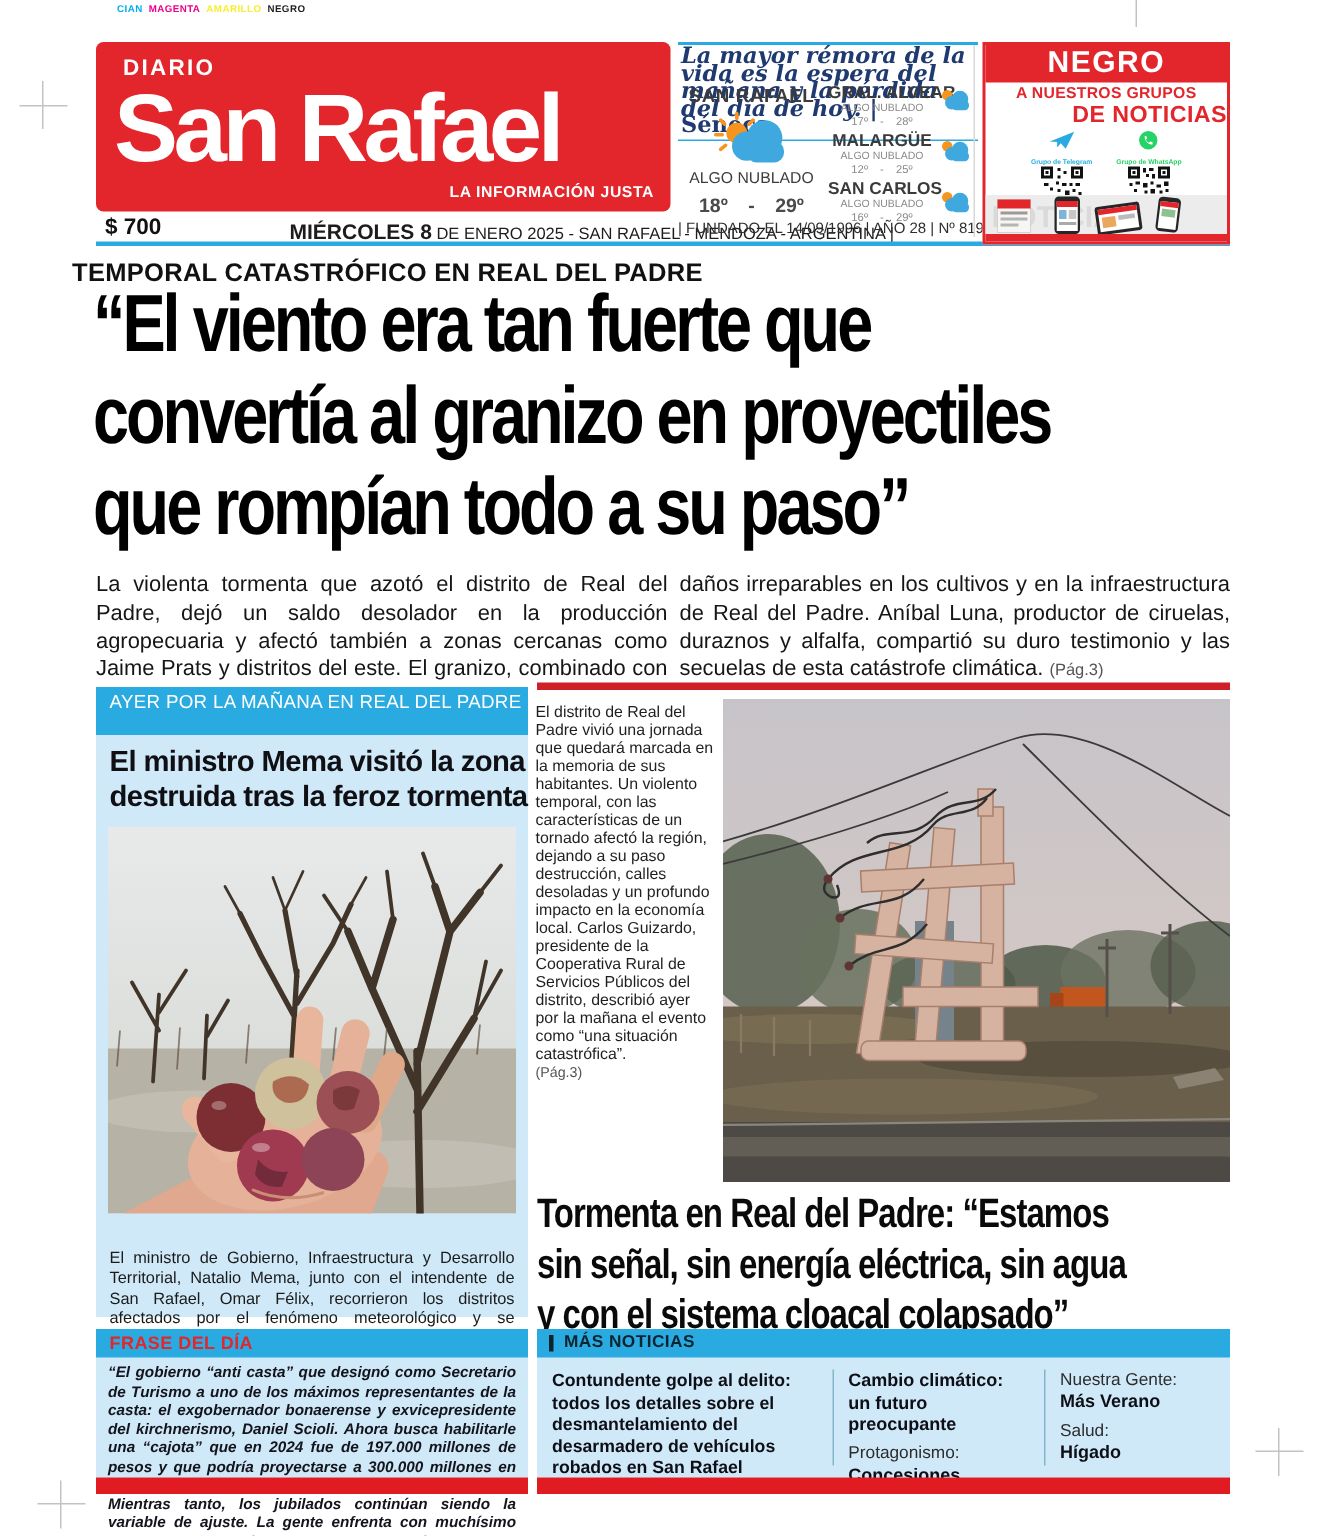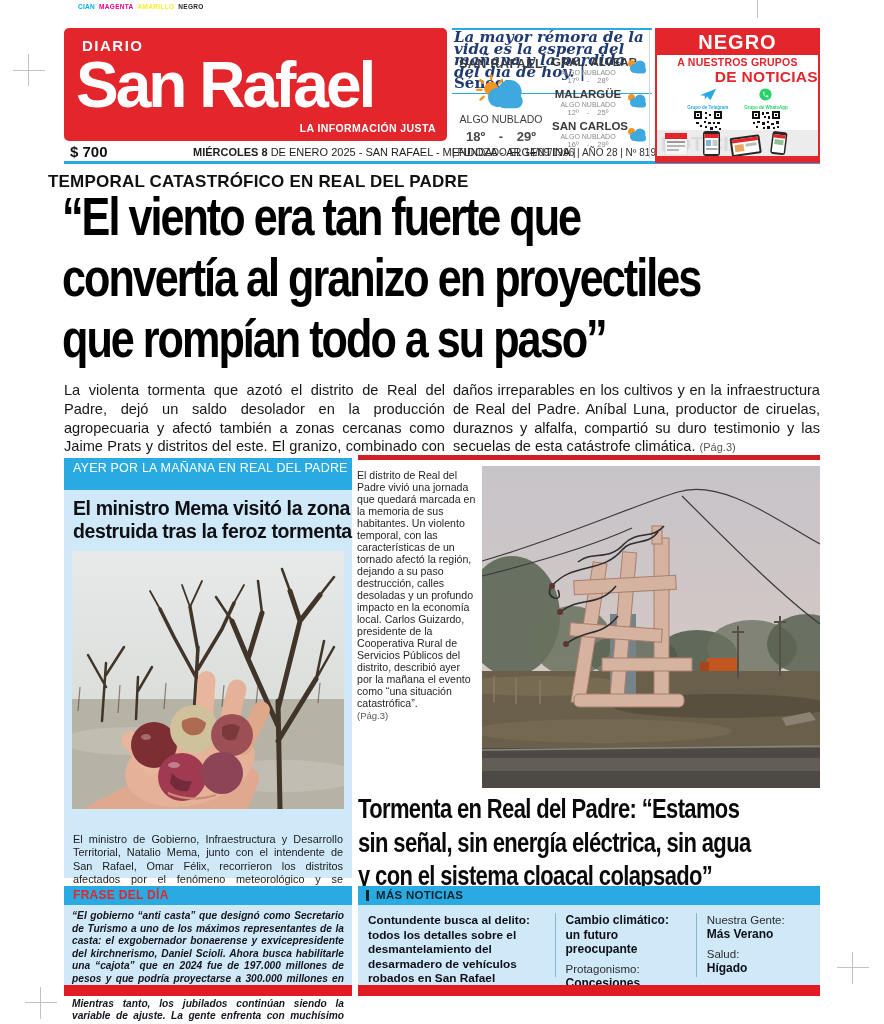--- a/index.html
+++ b/index.html
@@ -17,21 +17,21 @@
   .reg-c{color:#00aeef}.reg-m{color:#ec008c}.reg-y{color:#f9ed32}.reg-k{color:#231f20}
   .cropmark{position:absolute;background:#c3c3c3;}
 
   
   .masthead{left:64px;top:28px;width:383px;height:113px;background:var(--red);border-radius:5px;color:#fff;}
   .m-kicker{position:absolute;left:18px;top:9px;font-size:15px;font-weight:bold;letter-spacing:1.5px;}
   .m-title{position:absolute;left:12px;top:20px;font-size:64px;font-weight:bold;letter-spacing:-3px;white-space:nowrap;}
   .m-tagline{position:absolute;right:11px;bottom:7px;font-size:10.5px;font-weight:bold;letter-spacing:.4px;}
   .price{left:70px;top:143px;font-size:15px;font-weight:bold;}
   .dateline{left:193px;top:146px;font-size:11px;color:#1c1c1c;white-space:nowrap;}
-  .dateline b{font-size:11px;}
+  .dateline b{font-size:14px;}
   .rule-cyan{left:64px;top:161px;width:756px;height:3px;background:var(--cyan);}
 
   
   .quotebox{left:452px;top:28px;width:196px;border-top:2px solid var(--cyan);border-bottom:1px solid var(--cyan);
             padding:2px 2px 3px;font-family:"DejaVu Serif",serif;font-style:italic;font-weight:bold;
             font-size:15px;line-height:11.5px;color:#1f3a70;}
   .quotebox .q-author{font-style:normal;}
   .w-main{left:452px;top:57px;width:98px;text-align:center;}
   .w-city{font-size:12.5px;font-weight:bold;color:#3c3c3c;letter-spacing:.4px;}
   .w-cond{font-size:10.5px;color:#3c3c3c;margin-top:2px;}
@@ -490,21 +490,21 @@
       <span>“El gobierno “anti casta” que designó como Secretario de Turismo a uno de los máximos representantes de la casta: el exgobernador bonaerense y exvicepresidente del kirchnerismo, Daniel Scioli. Ahora busca habilitarle una “cajota” que en 2024 fue de 197.000 millones de pesos y que podría proyectarse a 300.000 millones en 2025, supuestamente para fomentar el turismo. Mientras tanto, los jubilados continúan siendo la variable de ajuste. La gente enfrenta con muchísimo esfuerzo los desafíos de este plan económico, como para tener que seguir viendo a la casta llenando su canasta” </span>
     </div>
   </div>
 
   <div class="abs masbox">
     <div class="mb-head">
       <span class="mb-bar"></span>
       <span>MÁS NOTICIAS</span>
     </div>
     <div class="mb-body">
-      <div class="mb-col1">Contundente busca al delito: todos los detalles sobre el desmantelamiento del desarmadero de vehículos robados en San Rafael</div>
+      <div class="mb-col1">Contundente golpe al delito: todos los detalles sobre el desmantelamiento del desarmadero de vehículos robados en San Rafael</div>
       <div class="mb-col2">
         <div class="mb-b">Cambio climático:</div>
         <div class="mb-b">un futuro preocupante</div>
         <div class="mb-l">Protagonismo:</div>
         <div class="mb-b">Concesiones</div>
       </div>
       <div class="mb-col3">
         <div class="mb-l first">Nuestra Gente:</div>
         <div class="mb-b">Más Verano</div>
         <div class="mb-l">Salud:</div>

